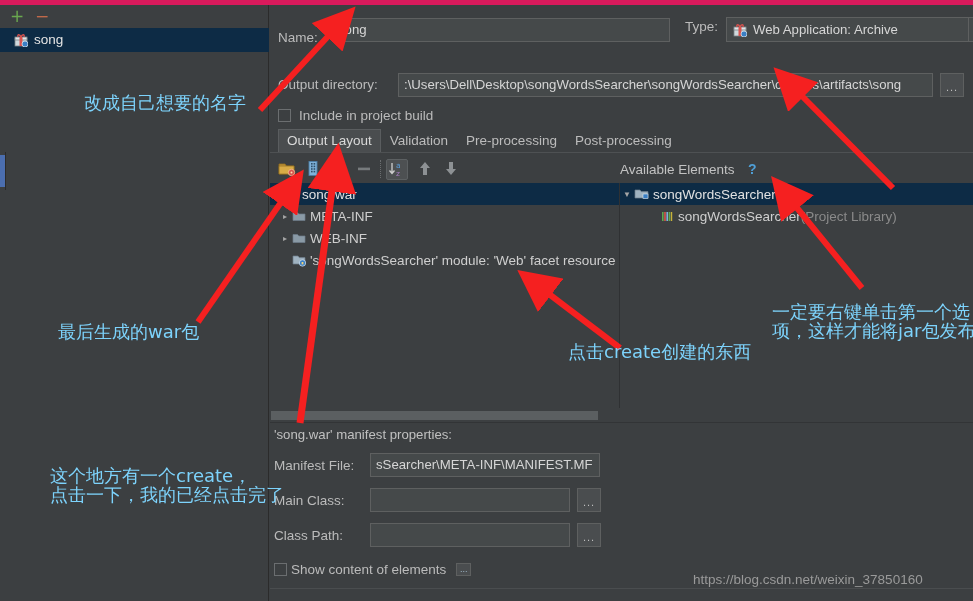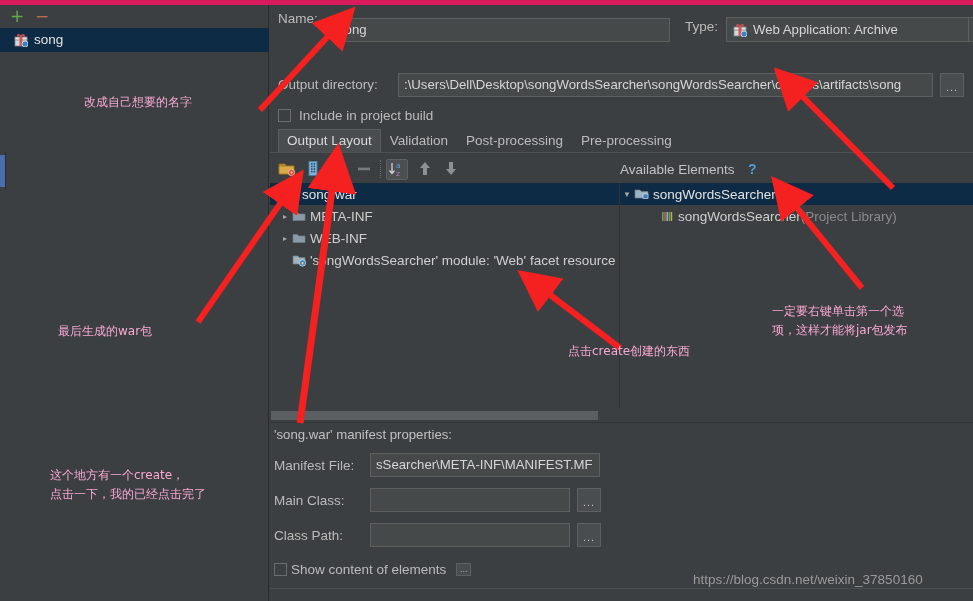--- a/index.html
+++ b/index.html
@@ -181,21 +181,21 @@
     background: #4a4d4f;
   }
 
   .watermark {
     position: absolute; left: 693px; top: 572px;
     font-size: 13.5px; color: #9a9a9a; white-space: nowrap;
   }
 
   
   .anno {
-    position: absolute; color: #f9a8d4; font-size: 12px; line-height: 19px;
+    position: absolute; color: #7dd3fc; font-size: 18px; line-height: 19px;
     font-family: "DejaVu Sans", sans-serif; white-space: pre;
   }
   .arrow-layer { position: absolute; left: 0; top: 0; width: 973px; height: 601px;
                  pointer-events: none; }
 
   
   svg { display: block; }
 </style>
 </head>
 <body>
@@ -223,21 +223,21 @@
         </span>
         <span>song</span>
       </div>
     </div>
     <div class="left-blue-mark"></div>
     <div class="left-mark-line"></div>
   </div>
 
   <div class="right-pane">
 
-    <div class="row" style="left:8px; top:6px;align-items:flex-end;">
+    <div class="row" style="left:8px; top:25px;align-items:flex-end;">
       <span class="lbl">Name:</span>
     </div>
     <div class="textfield" style="position:absolute; left:62px; top:13px; width:338px;">song</div>
 
     <div class="row" style="left:415px; top:14px;">
       <span class="lbl">Type:</span>
     </div>
     <div class="combo" style="position:absolute; left:456px; top:12px; width:264px;">
       <span class="ticon" style="margin-left:6px;">
         <svg width="14" height="14" viewBox="0 0 14 14">
@@ -261,22 +261,22 @@
 
     <div class="row" style="left:8px; top:103px;">
       <span class="checkbox"></span>
       <span class="lbl" style="margin-left:8px;">Include in project build</span>
     </div>
   </div>
 
   <div class="tabs">
     <div class="tab active">Output Layout</div>
     <div class="tab">Validation</div>
+    <div class="tab">Pre-processing</div>
     <div class="tab">Post-processing</div>
-    <div class="tab">Pre-processing</div>
   </div>
   <div class="tabs-underline"></div>
 
   <div class="ol-toolbar">
     <div class="tb-icon" style="left:8px;">
       <svg width="18" height="17" viewBox="0 0 18 17">
         <path d="M1 4 L7 4 L8.5 6 L16 6 L16 14 L1 14 Z" fill="#c89a3a" stroke="#8d6b1f" stroke-width="0.9"></path>
         <path d="M1 6 L16 6 L16 14 L1 14 Z" fill="#d8ab46" stroke="#8d6b1f" stroke-width="0.7"></path>
         <circle cx="13.5" cy="12.5" r="3.2" fill="#d9534f" stroke="#f5d0a0" stroke-width="0.7"></circle>
         <circle cx="13.5" cy="12.5" r="1" fill="#fde0b0"></circle>

